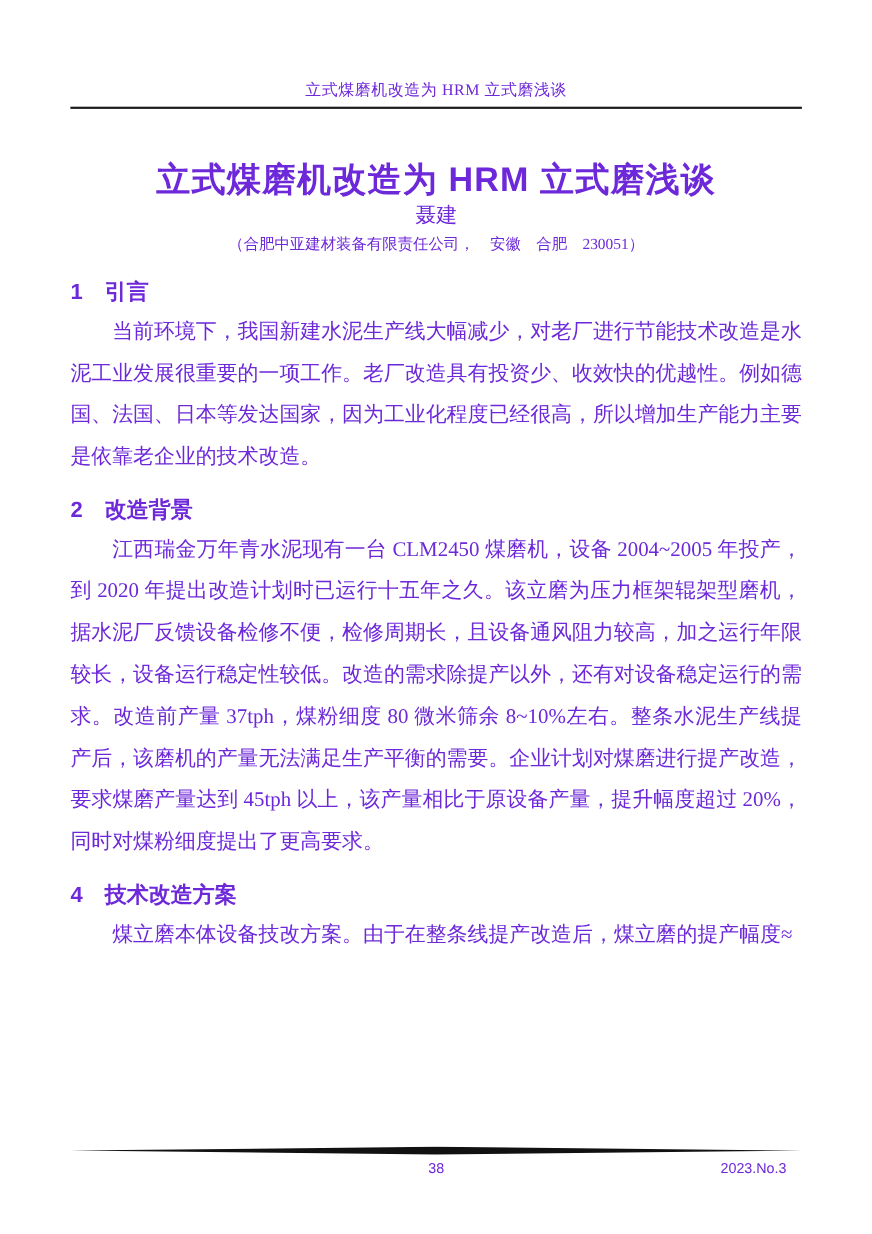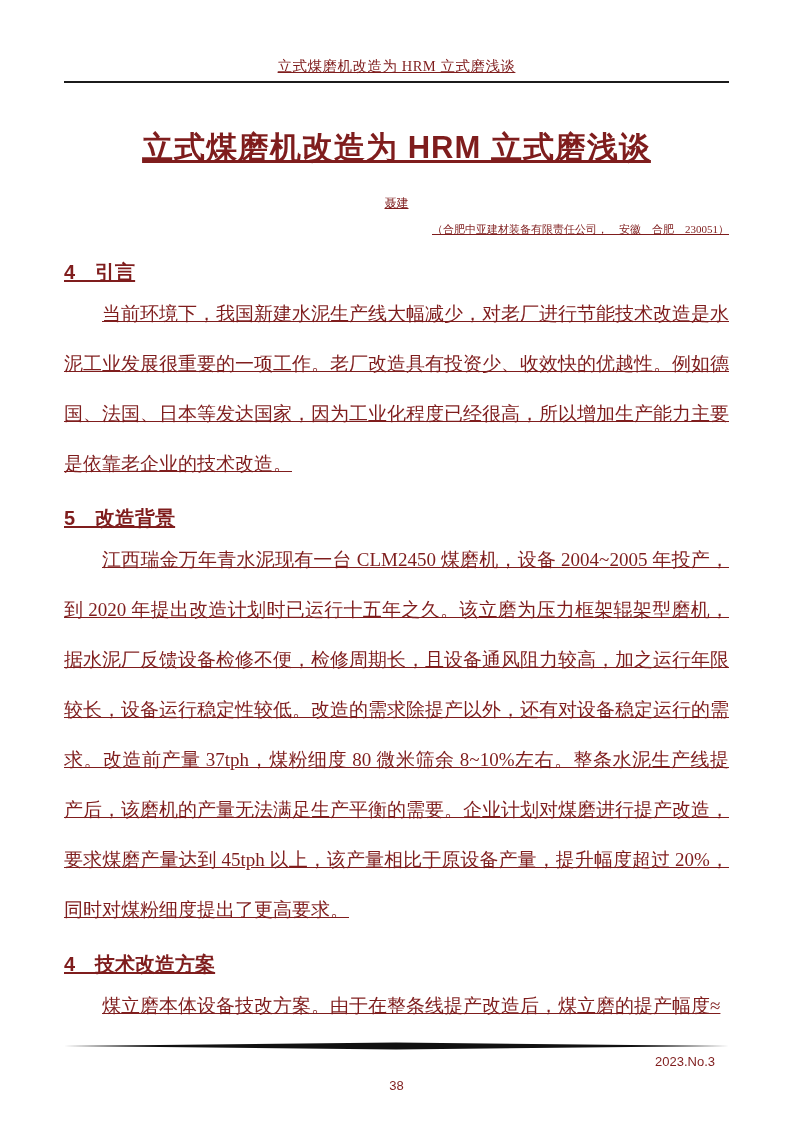--- a/index.html
+++ b/index.html
@@ -3,25 +3,24 @@
 <meta charset="utf-8">
 <style>
   html, body { margin: 0; padding: 0; background: #e8e8e8; }
   .page {
     position: relative;
     width: 793px;
     height: 1122px;
     margin: 0 auto;
     background: #ffffff;
     box-sizing: border-box;
-    padding: 0 64px;
-    color: #7f1d1d;
+    padding: 16px 64px;
+    color: #6d28d9;
     font-family: "Liberation Serif", "DejaVu Serif", serif;
     overflow: hidden;
-    text-decoration: underline;
   }
   .running-header {
     padding-top: 57px;
     text-align: center;
   }
   .running-header-text {
     font-size: 14.5px;
     line-height: 19px;
     letter-spacing: 0.5px;
   }
@@ -32,43 +31,42 @@
   .article-title {
     margin: 42px 0 0 0;
     text-align: center;
     font-family: "Liberation Sans", "DejaVu Sans", sans-serif;
     font-weight: 700;
     font-size: 31px;
     line-height: 45px;
     letter-spacing: 1px;
   }
   .author {
-    margin-top: 22px;
     text-align: center;
-    font-size: 12px;
+    font-size: 19px;
     line-height: 22px;
   }
   .affiliation {
     margin-top: 3px;
-    text-align: right;
-    font-size: 11px;
+    text-align: center;
+    font-size: 14px;
     line-height: 24px;
   }
   .section-heading {
     margin: 15px 0 3px 0;
     font-family: "Liberation Sans", "DejaVu Sans", sans-serif;
     font-weight: 700;
     font-size: 20px;
     line-height: 28px;
   }
   .section-heading.first { margin-top: 17px; }
   .body-paragraph {
     margin: 0;
     font-size: 19px;
-    line-height: 50px;
+    line-height: 38px;
     text-align: justify;
     text-indent: 2em;
   }
   .page-footer {
     position: absolute;
     left: 64px;
     right: 64px;
     top: 1042px;
   }
   .footer-rule-svg { display: block; width: 100%; height: 8px; }
@@ -77,21 +75,20 @@
     margin-top: 3px;
     height: 18px;
     font-family: "Liberation Sans", "DejaVu Sans", sans-serif;
     font-size: 13px;
     line-height: 18px;
   }
   .page-number {
     position: absolute;
     left: 0; right: 0;
     text-align: center;
-    margin-top: 24px;
   }
   .issue-label {
     position: absolute;
     right: 14px;
     text-align: center;
   }
 </style>
 </head>
 <body>
 
@@ -101,26 +98,26 @@
     <div class="running-header-text">立式煤磨机改造为 HRM 立式磨浅谈</div>
     <div class="header-rule"></div>
   </div>
 
   <h1 class="article-title">立式煤磨机改造为 HRM 立式磨浅谈</h1>
 
   <div class="author">聂建</div>
 
   <div class="affiliation">（合肥中亚建材装备有限责任公司，　安徽　合肥　230051）</div>
 
-  <h2 class="section-heading first">4　引言</h2>
+  <h2 class="section-heading first">1　引言</h2>
 
   <p class="body-paragraph">当前环境下，我国新建水泥生产线大幅减少，对老厂进行节能技术改造是水泥工业发展很重要的一项工作。老厂改造具有投资少、收效快的优越性。例如德国、法国、日本等发达国家，因为工业化程度已经很高，所以增加生产能力主要是依靠老企业的技术改造。</p>
 
 
-  <h2 class="section-heading">5　改造背景</h2>
+  <h2 class="section-heading">2　改造背景</h2>
 
   <p class="body-paragraph">江西瑞金万年青水泥现有一台 CLM2450 煤磨机，设备 2004~2005 年投产，到 2020 年提出改造计划时已运行十五年之久。该立磨为压力框架辊架型磨机，据水泥厂反馈设备检修不便，检修周期长，且设备通风阻力较高，加之运行年限较长，设备运行稳定性较低。改造的需求除提产以外，还有对设备稳定运行的需求。改造前产量 37tph，煤粉细度 80 微米筛余 8~10%左右。整条水泥生产线提产后，该磨机的产量无法满足生产平衡的需要。企业计划对煤磨进行提产改造，要求煤磨产量达到 45tph 以上，该产量相比于原设备产量，提升幅度超过 20%，同时对煤粉细度提出了更高要求。</p>
 
   <h2 class="section-heading">4　技术改造方案</h2>
 
   <p class="body-paragraph">煤立磨本体设备技改方案。由于在整条线提产改造后，煤立磨的提产幅度≈</p>
 
   <div class="page-footer">
     <svg class="footer-rule-svg" viewBox="0 0 665 8" preserveAspectRatio="none">
       <polygon points="0,4 332,0.5 665,4 332,7.5" fill="#111111"></polygon>

